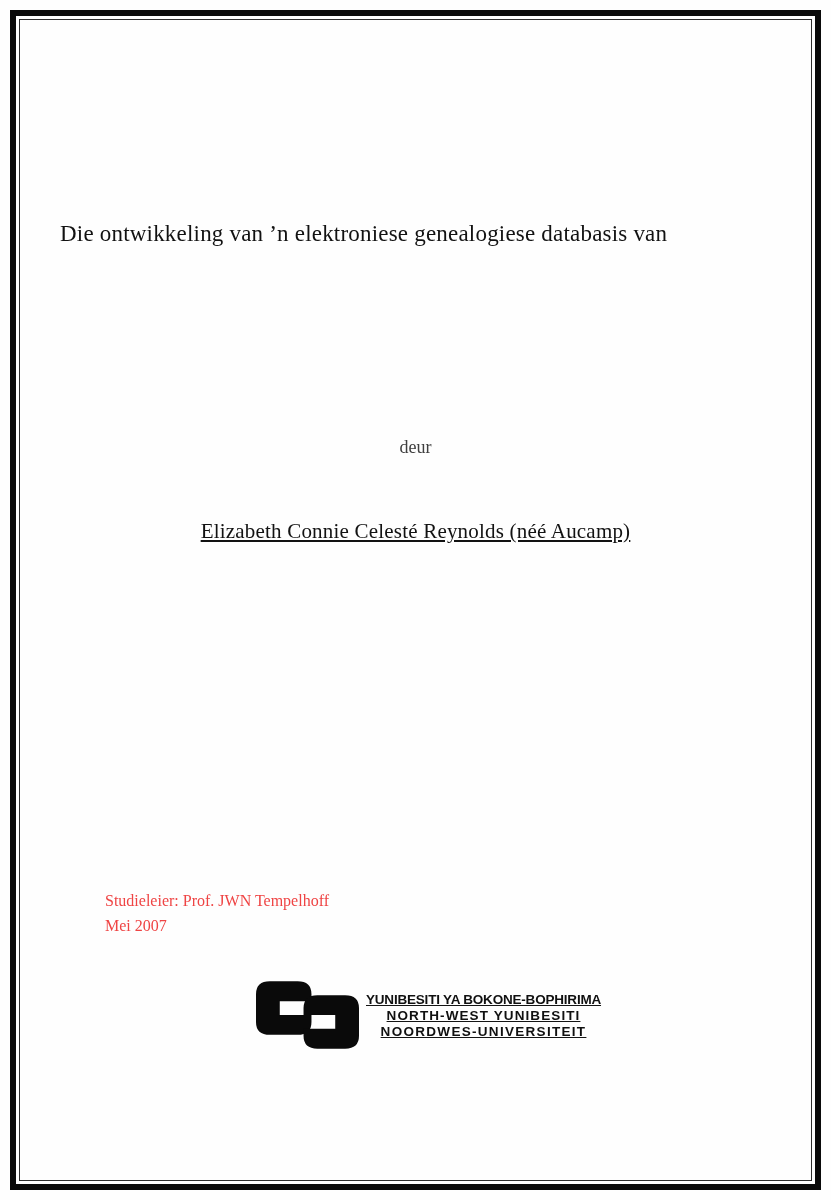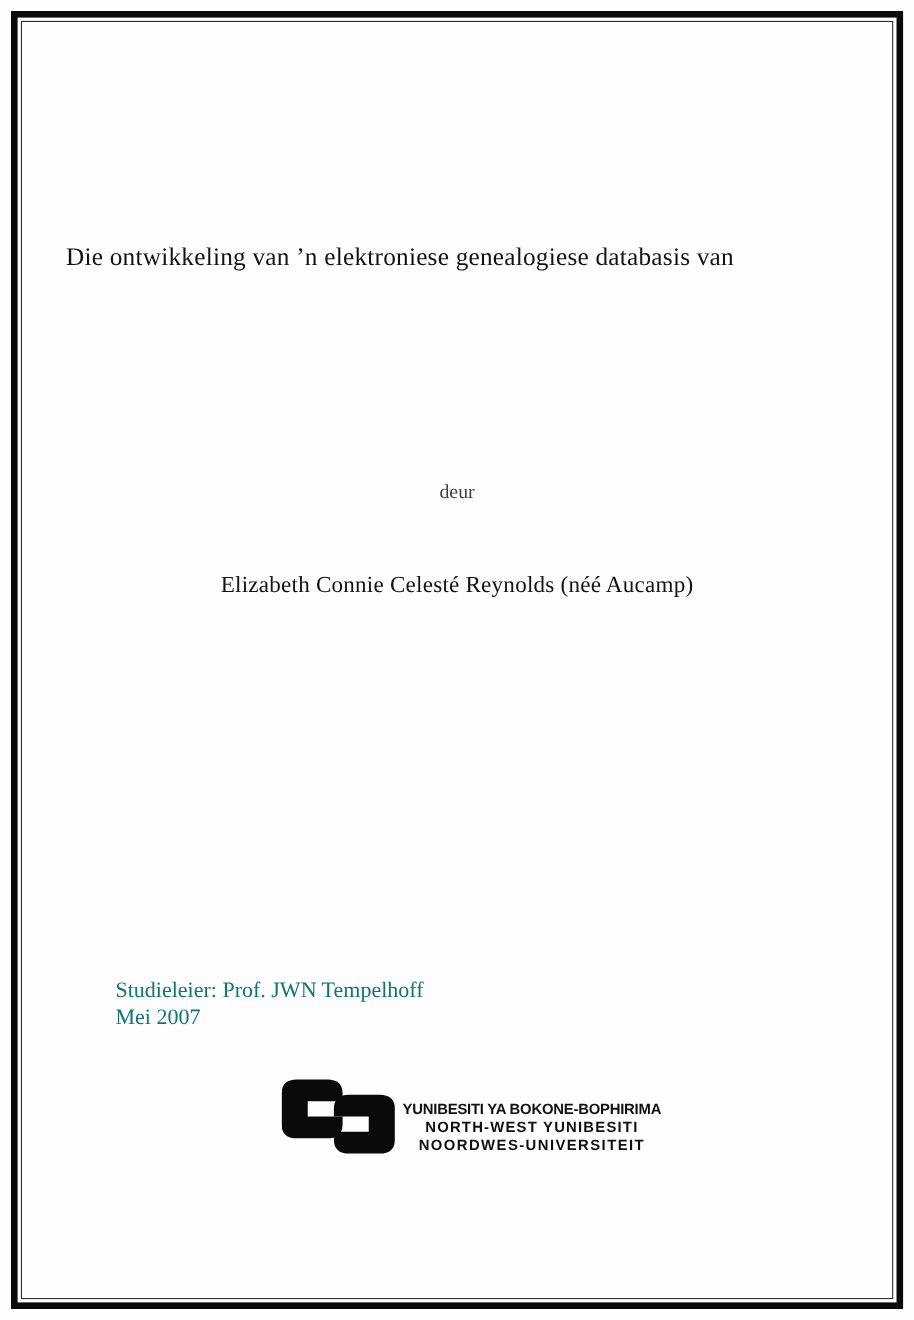--- a/index.html
+++ b/index.html
@@ -49,20 +49,21 @@
   }
   .author-line {
     position: absolute;
     top: 519px;
     left: 0;
     right: 0;
     text-align: center;
     font-size: 21px;
     letter-spacing: 0.2px;
     color: #121212;
+    text-decoration: underline;
   }
   .statement-block {
     position: absolute;
     top: 663px;
     left: 105px;
     width: 622px;
     font-size: 17.5px;
     line-height: 22.5px;
     color: #161616;
   }
@@ -70,30 +71,31 @@
     text-align: justify;
     text-align-last: justify;
   }
   .statement-block .italic {
     font-style: italic;
   }
   .supervisor-block {
     position: absolute;
     top: 888px;
     left: 105px;
-    font-size: 20px;
+    font-size: 16px;
     line-height: 25px;
-    color: #0f766e;
+    color: #ef4444;
   }
   .logo-block {
     position: absolute;
     top: 981px;
     left: 256px;
     display: flex;
-    align-items: flex-end;
+    align-items: center;
+    text-decoration: underline;
   }
   .logo-mark {
     flex: 0 0 auto;
     width: 103px;
     height: 68px;
   }
   .logo-text {
     margin-left: 7px;
     margin-top: 2px;
     font-family: "Liberation Sans", sans-serif;

